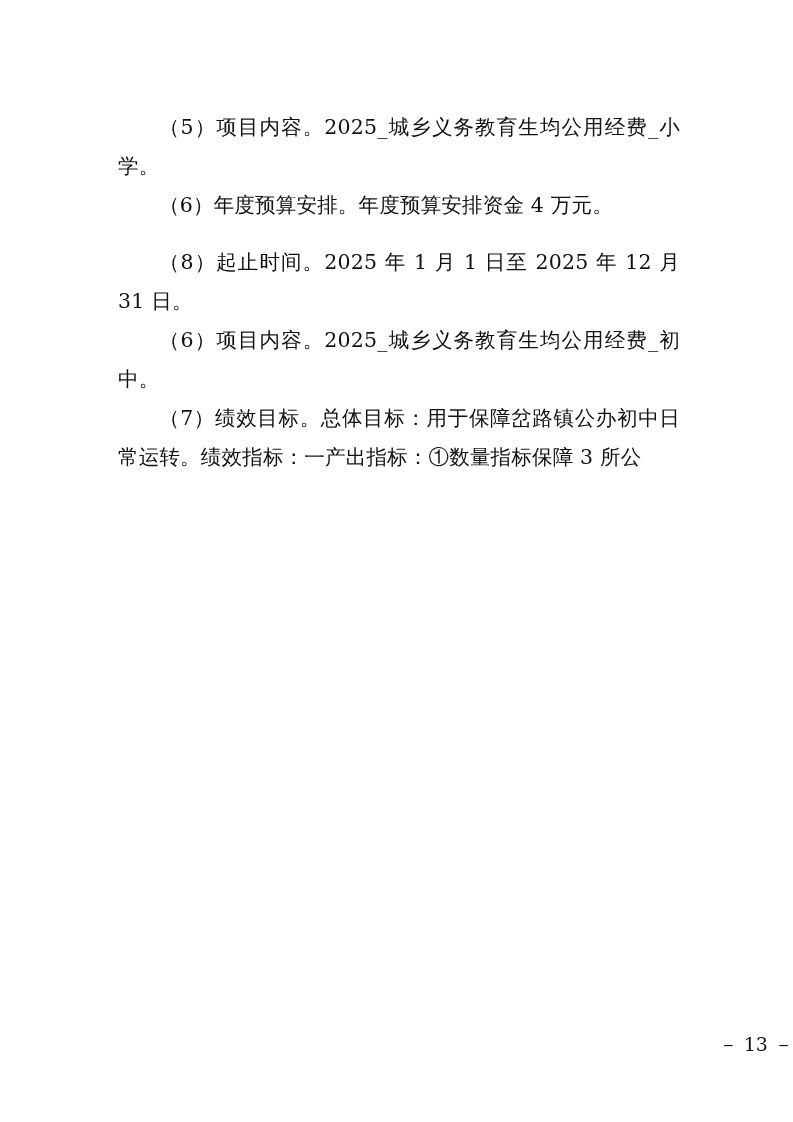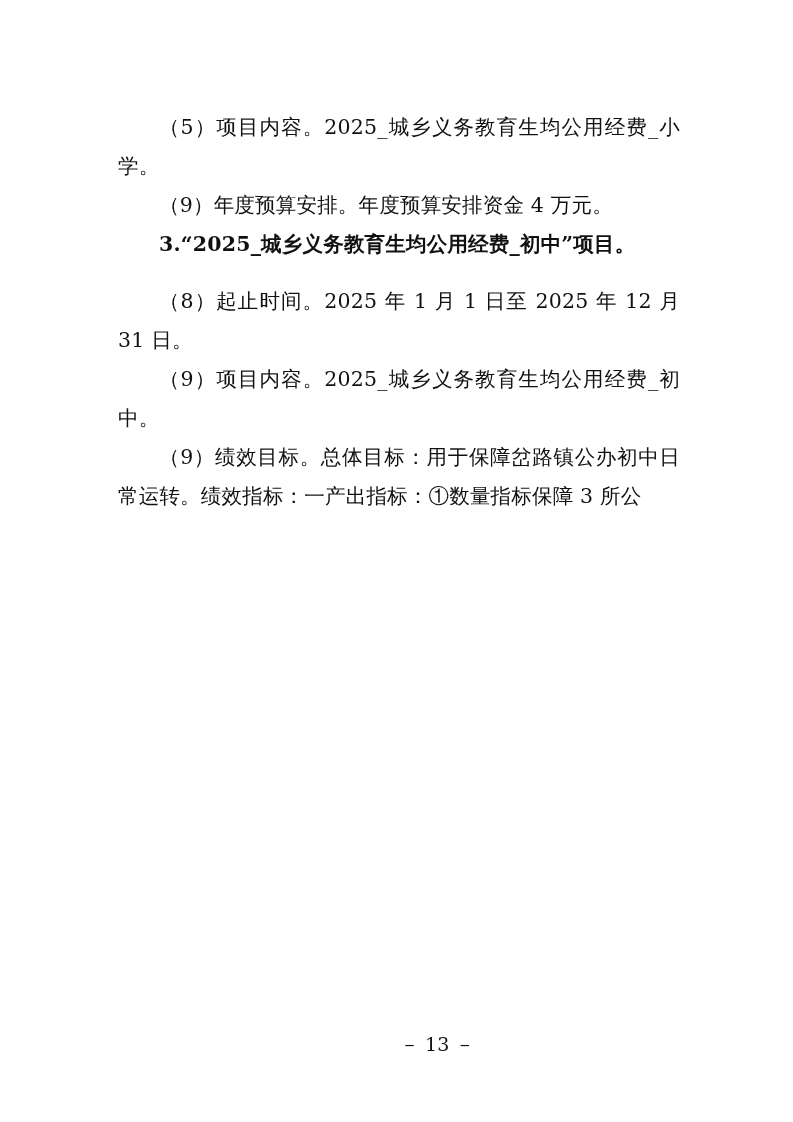--- a/index.html
+++ b/index.html
@@ -40,52 +40,51 @@
     text-indent: 41px;
   }
   .gap-small {
     height: 18px;
   }
   .footer {
     position: absolute;
     left: 0;
     top: 1016px;
     width: 793px;
-    text-align: left;
+    text-align: right;
     font-family: "DejaVu Serif", "Liberation Serif", serif;
     font-size: 19px;
     color: #111111;
   }
   .footer-inner {
     display: inline-block;
     padding-left: 400px;
   }
 </style>
 </head>
 <body>
 
 <div class="page">
   <div class="content">
 
     <p class="para indent">（5）项目内容。2025_城乡义务教育生均公用经费_小学。</p>
 
-    <p class="para indent">（9）年度预算安排。年度预算安排资金 4 万元。</p>
+    <p class="para indent">（6）年度预算安排。年度预算安排资金 4 万元。</p>
 
 
-    <p class="para heading">3.“2025_城乡义务教育生均公用经费_初中”项目。</p>
 
 
 
     <div class="gap-small"></div>
 
     <p class="para indent">（8）起止时间。2025 年 1 月 1 日至 2025 年 12 月 31 日。</p>
 
-    <p class="para indent">（9）项目内容。2025_城乡义务教育生均公用经费_初中。</p>
+    <p class="para indent">（6）项目内容。2025_城乡义务教育生均公用经费_初中。</p>
 
 
-    <p class="para indent">（9）绩效目标。总体目标：用于保障岔路镇公办初中日常运转。绩效指标：一产出指标：①数量指标保障 3 所公</p>
+    <p class="para indent">（7）绩效目标。总体目标：用于保障岔路镇公办初中日常运转。绩效指标：一产出指标：①数量指标保障 3 所公</p>
 
   </div>
 
   <div class="footer">
     <span class="footer-inner">－ 13 －</span>
   </div>
 </div>
 
 </body></html>

